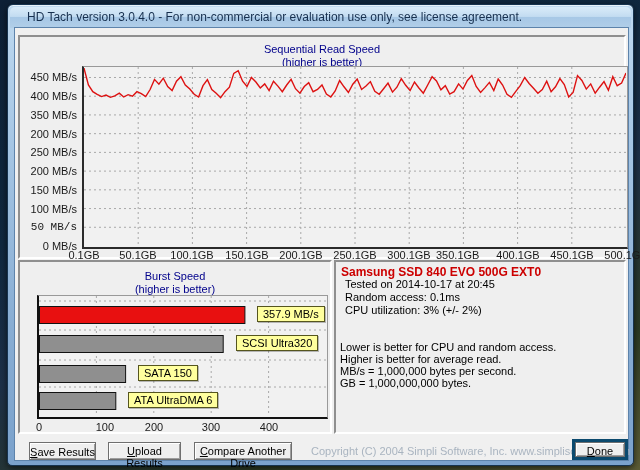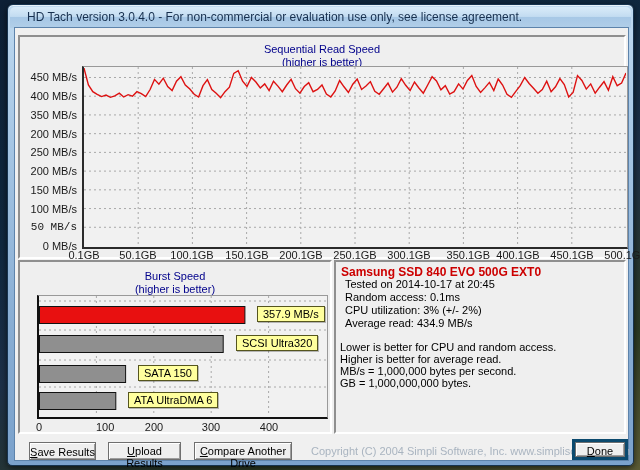--- a/index.html
+++ b/index.html
@@ -95,21 +95,21 @@
             </svg>
           </div>
         <div id="seq-xlabels">
             <div class="tick-label" style="left: 37px; top: 212px; width: 54px; text-align: center;">0.1GB</div>
             <div class="tick-label" style="left: 91px; top: 212px; width: 54px; text-align: center;">50.1GB</div>
             <div class="tick-label" style="left: 145px; top: 212px; width: 54px; text-align: center;">100.1GB</div>
             <div class="tick-label" style="left: 200px; top: 212px; width: 54px; text-align: center;">150.1GB</div>
             <div class="tick-label" style="left: 254px; top: 212px; width: 54px; text-align: center;">200.1GB</div>
             <div class="tick-label" style="left: 308px; top: 212px; width: 54px; text-align: center;">250.1GB</div>
             <div class="tick-label" style="left: 362px; top: 212px; width: 54px; text-align: center;">300.1GB</div>
-            <div class="tick-label" style="left: 416px; top: 212px; width: 54px; text-align: right;">350.1GB</div>
+            <div class="tick-label" style="left: 416px; top: 212px; width: 54px; text-align: left;">350.1GB</div>
             <div class="tick-label" style="left: 471px; top: 212px; width: 54px; text-align: center;">400.1GB</div>
             <div class="tick-label" style="left: 525px; top: 212px; width: 54px; text-align: center;">450.1GB</div>
             <div class="tick-label" style="left: 579px; top: 212px; width: 54px; text-align: center;">500.1GB</div>
           </div>
       </div>
 
       <div class="sunken" id="burst-panel" style="position:absolute; left:3px; top:232px; width:314px; height:174px;">
         <div class="panel-title" style="top:8px;">Burst Speed</div>
         <div class="panel-title" style="top:21px;">(higher is better)</div>
         <div class="burst-plot" id="burst-plot">
@@ -123,39 +123,38 @@
               <line x1="0" y1="64" x2="287" y2="64" stroke="#a8a8a8" stroke-width="1" stroke-dasharray="2 3"></line>
               <line x1="0" y1="91" x2="287" y2="91" stroke="#a8a8a8" stroke-width="1" stroke-dasharray="2 3"></line>
               <rect x="0.5" y="10.5" width="205.4" height="17" fill="#e81010" stroke="#111" stroke-width="1"></rect>
               <rect x="0.5" y="39.5" width="183.7" height="17" fill="#8f8f8f" stroke="#111" stroke-width="1"></rect>
               <rect x="0.5" y="69.5" width="86.1" height="17" fill="#8f8f8f" stroke="#111" stroke-width="1"></rect>
               <rect x="0.5" y="96.5" width="76.3" height="17" fill="#8f8f8f" stroke="#111" stroke-width="1"></rect>
             </svg>
           </div>
         <div id="burst-xlabels">
             <div class="tick-label" style="left: 1px; top: 159px; width: 36px; text-align: center;">0</div>
-            <div class="tick-label" style="left: 76px; top: 159px; width: 36px; text-align: left;">100</div>
+            <div class="tick-label" style="left: 58px; top: 159px; width: 36px; text-align: right;">100</div>
             <div class="tick-label" style="left: 116px; top: 159px; width: 36px; text-align: center;">200</div>
             <div class="tick-label" style="left: 173px; top: 159px; width: 36px; text-align: center;">300</div>
             <div class="tick-label" style="left: 231px; top: 159px; width: 36px; text-align: center;">400</div>
           </div>
         <div id="burst-labels">
             <div class="burst-label" style="left: 237px; top: 44px;">357.9 MB/s</div>
             <div class="burst-label" style="left: 216px; top: 73px;">SCSI Ultra320</div>
             <div class="burst-label" style="left: 118px; top: 103px;">SATA 150</div>
             <div class="burst-label" style="left: 108px; top: 130px;">ATA UltraDMA 6</div>
           </div>
       </div>
 
       <div class="sunken info-panel" style="position:absolute; left:319px; top:232px; width:292px; height:174px;">
         <div class="drive-name">Samsung SSD 840 EVO 500G EXT0</div>
         <div class="stat-line" style="top:16px;">Tested on 2014-10-17 at 20:45</div>
         <div class="stat-line" style="top:29px;">Random access: 0.1ms</div>
         <div class="stat-line" style="top:42px;">CPU utilization: 3% (+/- 2%)</div>
-        <div class="stat-line" style="top:55px;">Average read: 434.9 MB/s</div>
         <div class="note-line" style="top:79px;">Lower is better for CPU and random access.</div>
         <div class="note-line" style="top:91px;">Higher is better for average read.</div>
         <div class="note-line" style="top:103px;">MB/s = 1,000,000 bytes per second.</div>
         <div class="note-line" style="top:115px;">GB = 1,000,000,000 bytes.</div>
       </div>
 
       <button class="btn" style="left:14px; top:414px; width:67px;"><u>S</u>ave Results</button>
       <button class="btn" style="left:93px; top:414px; width:73px;"><u>U</u>pload Results</button>
       <button class="btn" style="left:179px; top:414px; width:98px;"><u>C</u>ompare Another Drive</button>
       <div class="copyright" style="left:296px; top:417px; width:252px; text-align:center;">Copyright (C) 2004 Simpli Software, Inc. www.simplisoftware.com</div>

